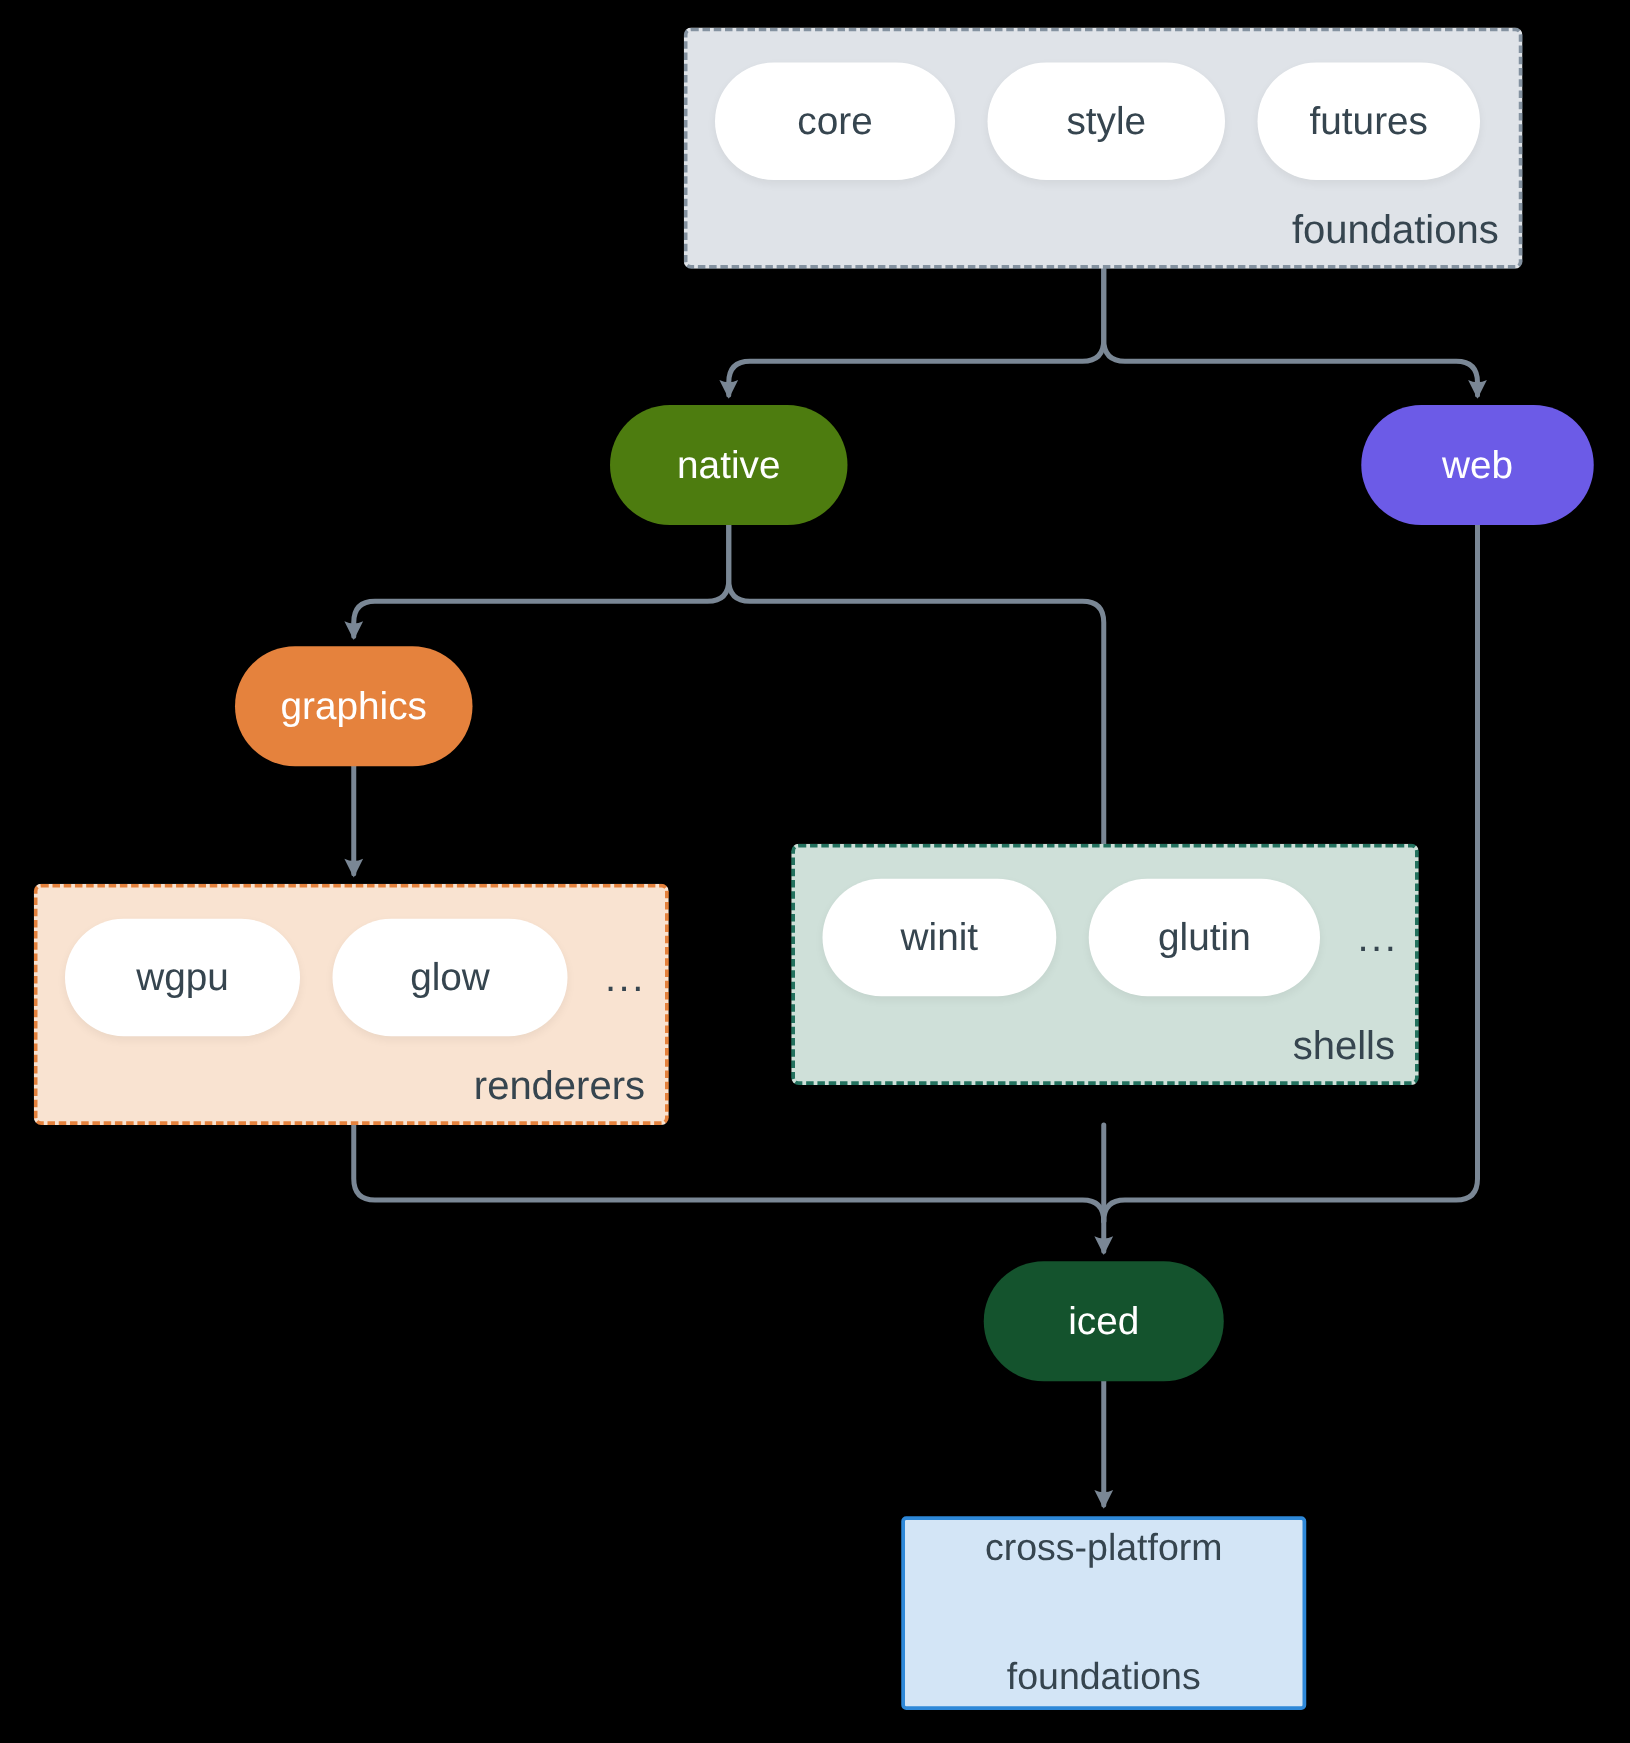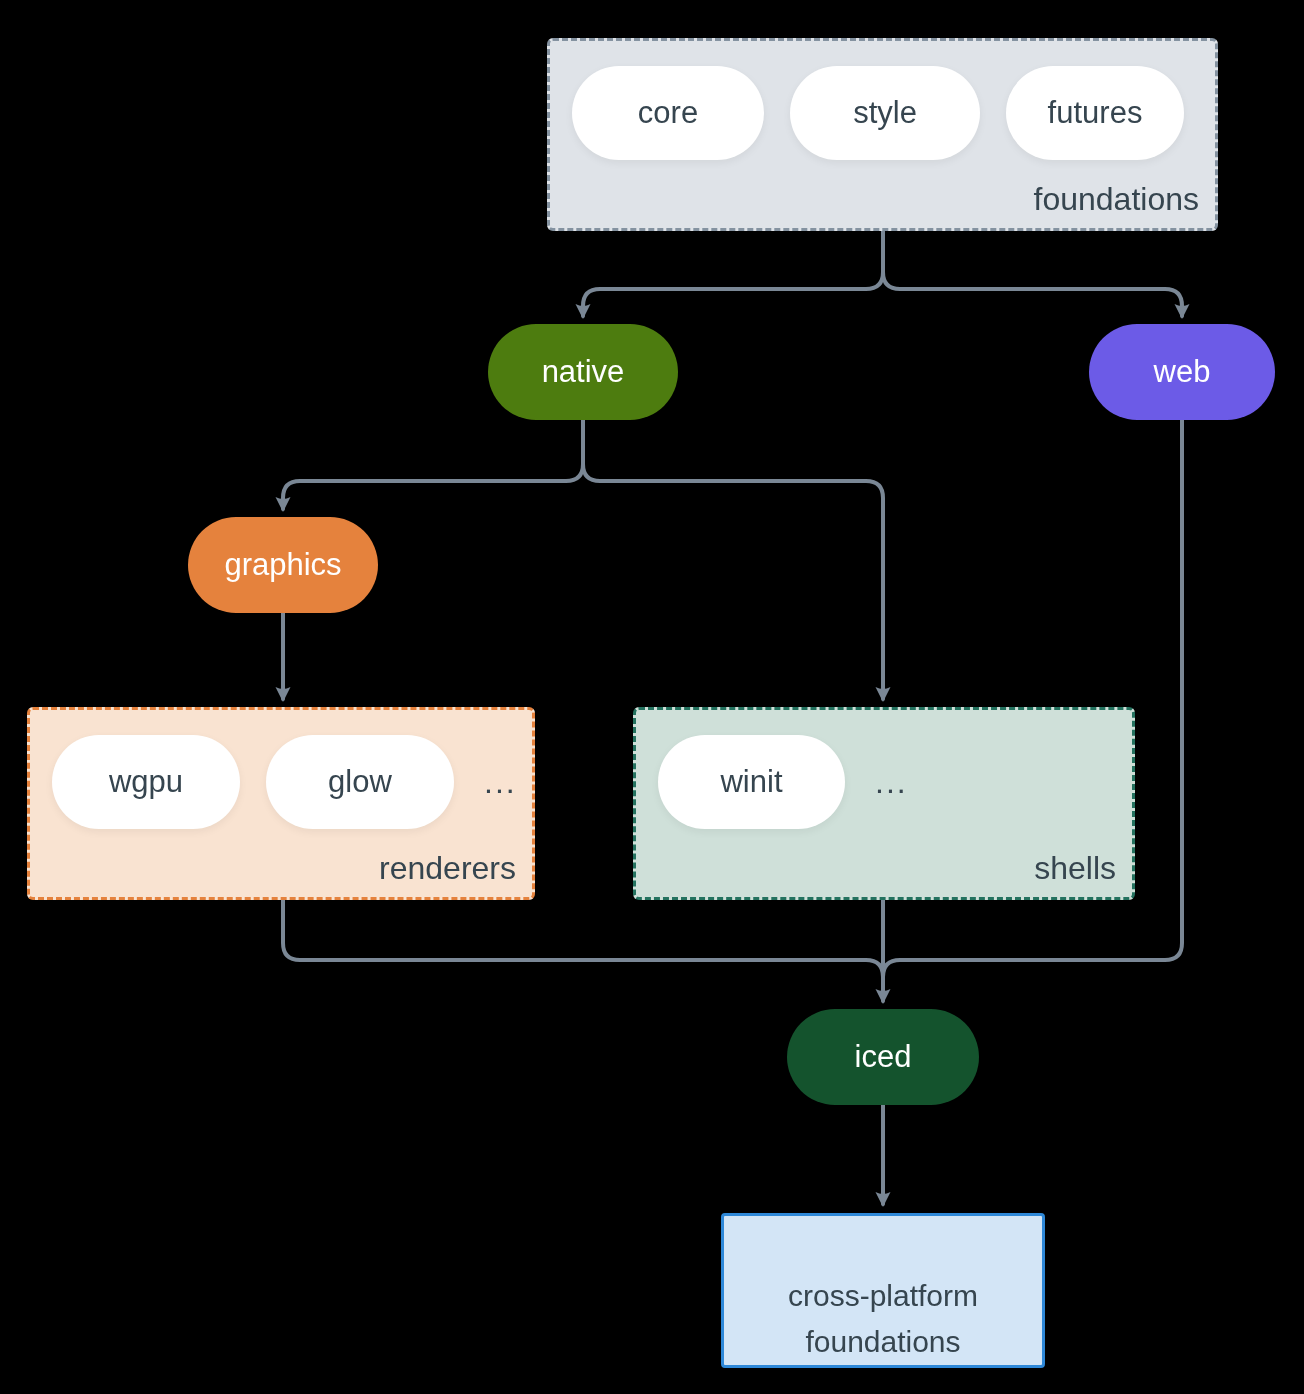--- a/index.html
+++ b/index.html
@@ -44,21 +44,21 @@
     display:flex;align-items:center;justify-content:center;
     font-size:31px;color:#ffffff;
   }
 
   .app-box{
     position:absolute;
     box-sizing:border-box;
     border:3px solid #2e88d8;
     border-radius:4px;
     display:flex;flex-direction:column;
-    align-items:center;justify-content:flex-end;
+    align-items:center;justify-content:space-between;
     font-size:30px;color:#36454f;
     line-height:46px;
     text-align:center;
   }
 </style>
 </head>
 <body>
 
 <div id="canvas">
 
@@ -74,21 +74,21 @@
       <path d="M583 420 L583 464 Q583 481 566 481 L300 481 Q283 481 283 498 L283 509" marker-end="url(#arrow)"></path>
       <path d="M583 420 L583 464 Q583 481 600 481 L866 481 Q883 481 883 498 L883 699" marker-end="url(#arrow)"></path>
       <path d="M283 613 L283 699" marker-end="url(#arrow)"></path>
       <path d="M283 900 L283 943 Q283 960 300 960 L866 960 Q883 960 883 977"></path>
       <path d="M1182 420 L1182 943 Q1182 960 1165 960 L900 960 Q883 960 883 977"></path>
       <path d="M883 900 L883 1001" marker-end="url(#arrow)"></path>
       <path d="M883 1105 L883 1204" marker-end="url(#arrow)"></path>
     </g>
   </svg>
 
-  <div class="group" style="left:547px;top:38px;width:671px;height:193px;background:#dfe3e8;border-color:#8492a0;">
+  <div class="group" style="left:547px;top:22px;width:671px;height:193px;background:#dfe3e8;border-color:#8492a0;">
     <div class="pills">
       <div class="pill-white" style="width:192px">
         <span>core</span>
       </div>
       <div class="pill-white" style="width:190px">
         <span>style</span>
       </div>
       <div class="pill-white" style="width:178px">
         <span>futures</span>
       </div>
@@ -114,24 +114,27 @@
         <span>wgpu</span>
       </div>
       <div class="pill-white" style="width:188px">
         <span>glow</span>
       </div>
       <div class="ellipsis">...</div>
     </div>
     <div class="group-label">renderers</div>
   </div>
 
-  <div class="group" style="left:633px;top:707px;width:502px;height:193px;background:#cfe0d9;border-color:#24725f;">
+  <div class="group" style="left:633px;top:675px;width:502px;height:193px;background:#cfe0d9;border-color:#24725f;">
     <div class="pills">
       <div class="pill-white" style="width:187px">
         <span>winit</span>
+      </div>
+      <div class="pill-white" style="width:185px">
+        <span>glutin</span>
       </div>
       <div class="ellipsis">...</div>
     </div>
     <div class="group-label">shells</div>
   </div>
 
   <div class="node" style="left:787px;top:1009px;width:192px;height:96px;background:#14532d;">
     <span>iced</span>
   </div>
 

